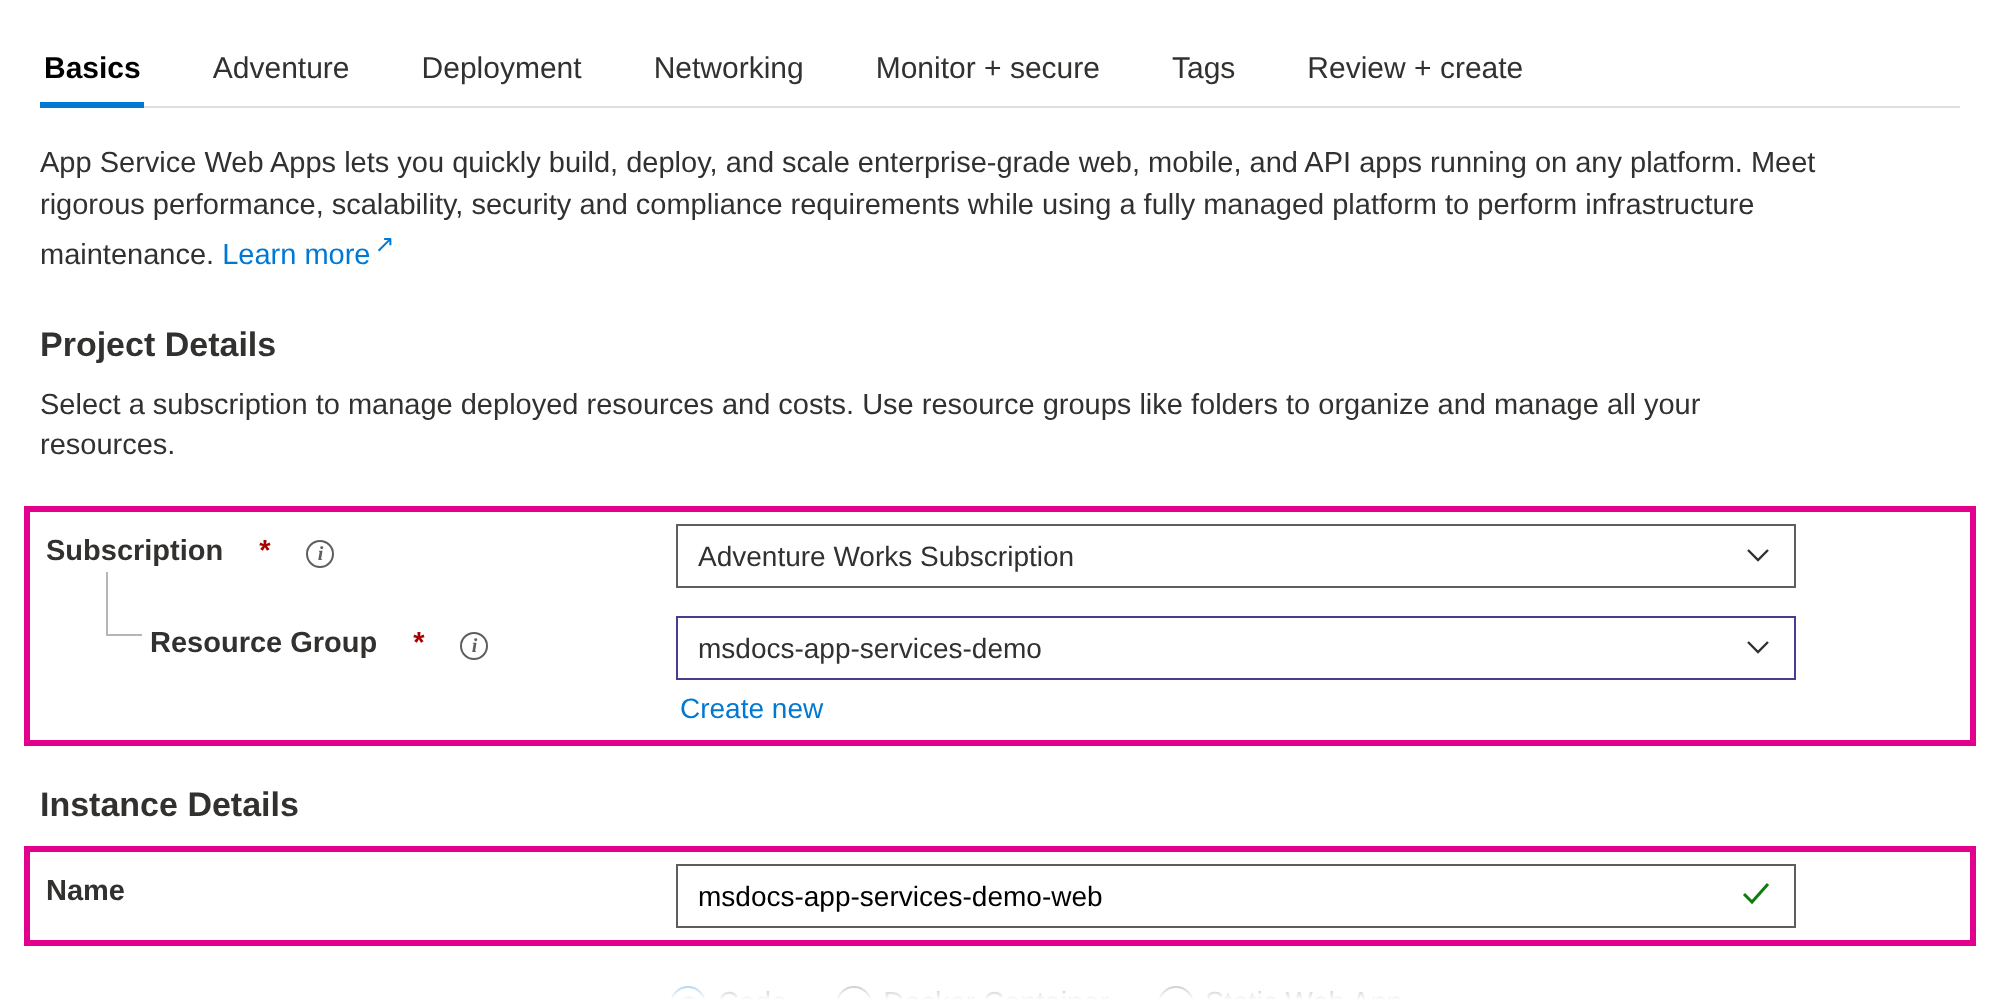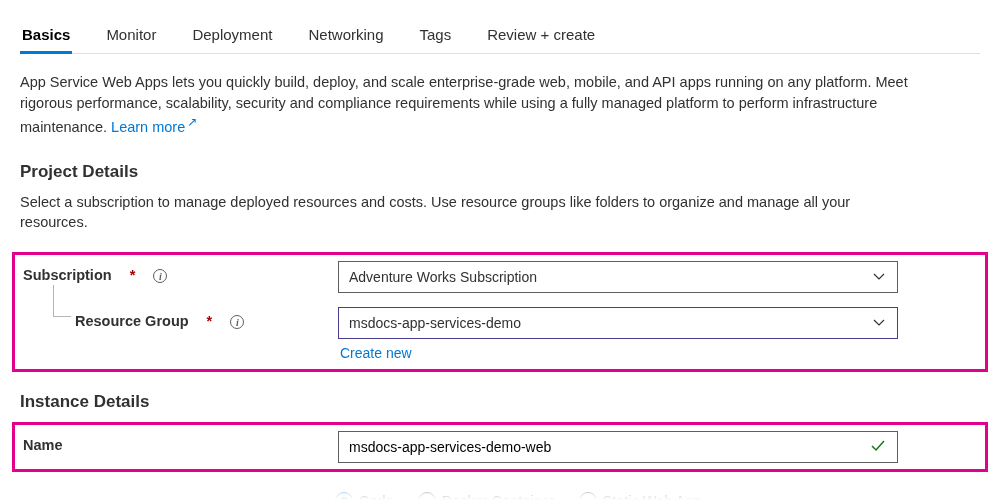--- a/index.html
+++ b/index.html
@@ -179,23 +179,24 @@
       height: 24px;
       background: linear-gradient(to bottom, rgba(255,255,255,0), #fff);
       pointer-events: none;
     }
   </style>
 </head>
 <body>
 
 <div class="tabs">
   <div class="tab active">Basics</div>
-  <div class="tab">Monitor</div>
+  <div class="tab">Adventure</div>
   <div class="tab">Deployment</div>
   <div class="tab">Networking</div>
+  <div class="tab">Monitor + secure</div>
   <div class="tab">Tags</div>
   <div class="tab">Review + create</div>
 </div>
 
 <p class="intro">
   <span>App Service Web Apps lets you quickly build, deploy, and scale enterprise-grade web, mobile, and API apps running on any platform. Meet rigorous performance, scalability, security and compliance requirements while using a fully managed platform to perform infrastructure maintenance.  </span>
   <span class="link">
     <span>Learn more</span><span class="ext-icon">↗</span>
   </span>
 </p>

